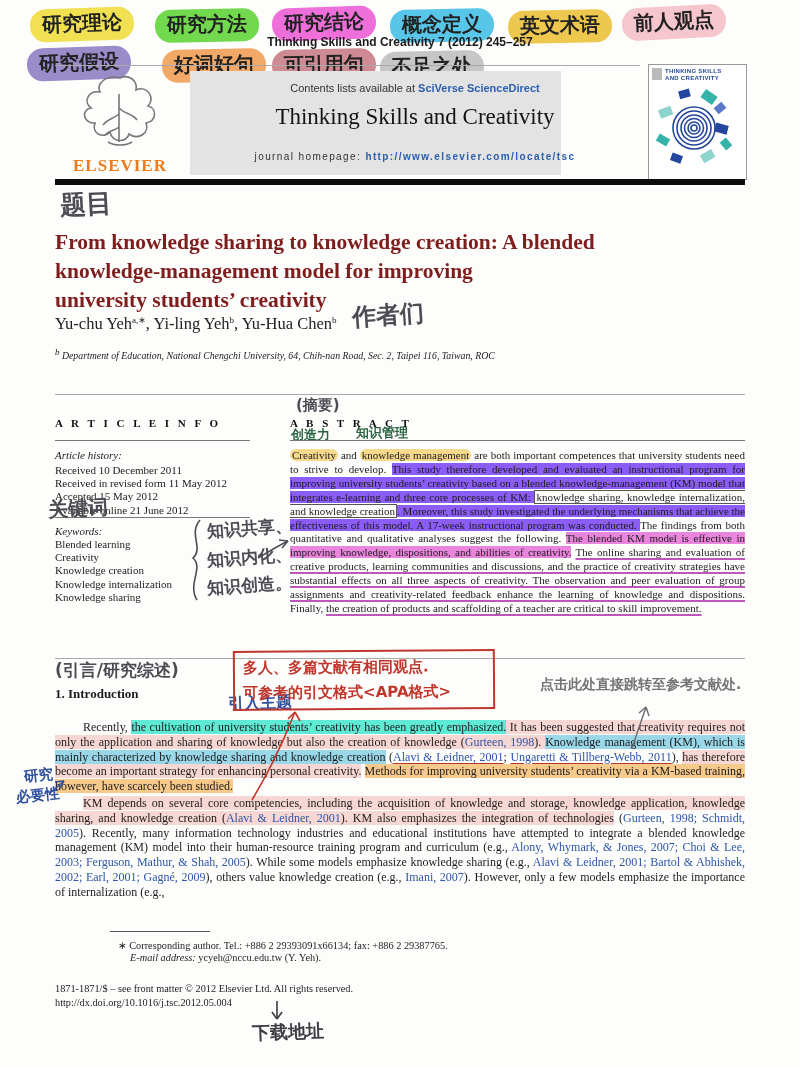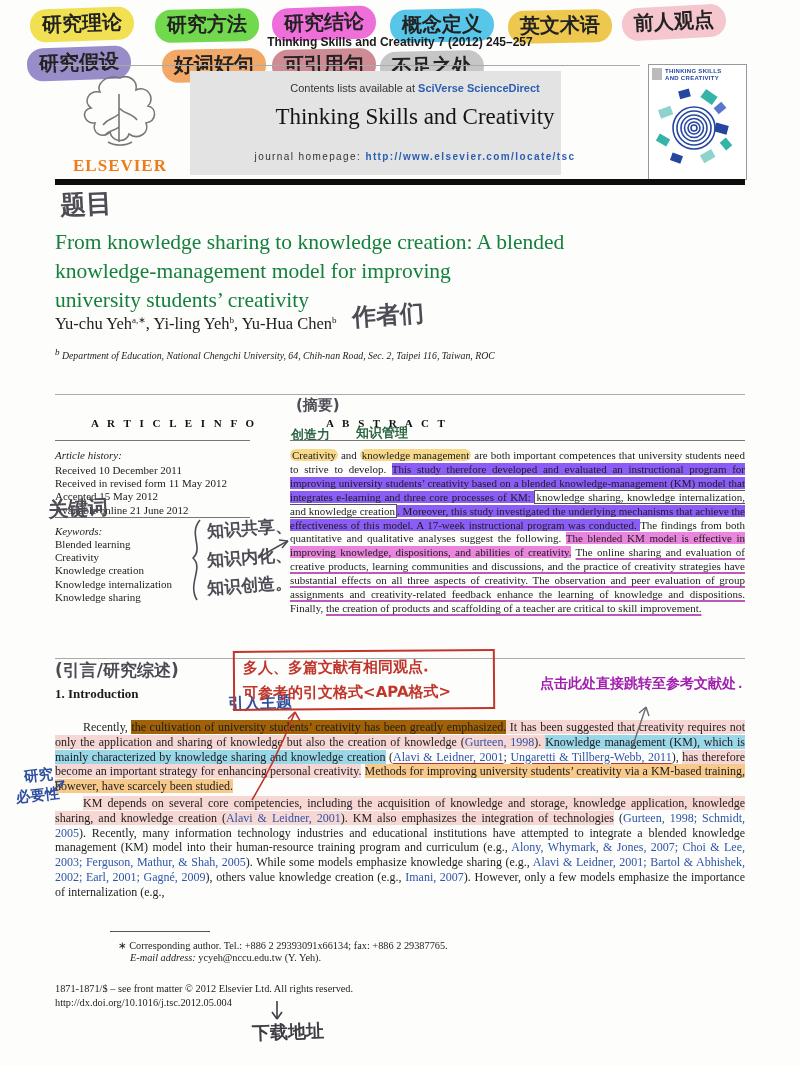--- a/index.html
+++ b/index.html
@@ -13,32 +13,32 @@
   .hw-orange{color:#14532d;opacity:.9;}
   
   .blob{position:absolute;padding:2px 12px 4px;border-radius:16px;font-family:"DejaVu Sans",sans-serif;
         font-weight:bold;font-size:20px;color:#222;white-space:nowrap;}
   
   .rule{position:absolute;background:#aaaaaa;height:1px;}
   .graybox{position:absolute;background:#e3e3e3;}
   .sans{font-family:"Liberation Sans",sans-serif;}
   .link{color:#2b5fb0;}
   
-  .secHead{font-size:11px;font-weight:bold;letter-spacing:3px;color:#111;margin-left:36px;}
+  .secHead{font-size:11px;font-weight:bold;letter-spacing:3px;color:#111;}
   .small{font-size:11px;line-height:13.2px;}
   .ital{font-style:italic;}
   .bodytxt{font-size:12px;line-height:14.8px;text-align:justify;}
   .abstxt{font-size:11px;line-height:13.9px;text-align:justify;}
   
   .hl-yellow{background:#f7d98b;border-radius:6px;padding:0 2px;}
   .hl-green{background:#8b5cf6;}
   .boxed{border:1.5px solid #555;padding:0 1px;}
   .hl-magenta{background:#e985dd;}
   .ul-magenta{text-decoration:underline;text-decoration-color:#bf57ba;text-decoration-thickness:1.5px;text-underline-offset:2px;}
-  .hl-rose{background:#a16207;}
+  .hl-rose{background:#5eead4;}
   .hl-pinklight{background:#f7d7d4;}
   .hl-cyan{background:#9ad7e9;}
   .hl-orange{background:#f7c98b;}
   .cite{color:#2d55a8;}
   .ul-red{text-decoration:underline;text-decoration-color:#b5382d;text-decoration-thickness:1.5px;text-underline-offset:2px;}
   sup{font-size:9px;}
   .redbox{position:absolute;border:2px solid #c0362b;transform:rotate(-.4deg);padding:3px 8px;}
   .covertitle{font-family:"Liberation Sans",sans-serif;font-weight:bold;color:#24469e;font-size:6px;line-height:7px;letter-spacing:.3px;}
 </style>
 </head>
@@ -110,21 +110,21 @@
           <circle cx="45" cy="46" r="6"></circle>
           <circle cx="45" cy="46" r="3"></circle>
       </g>
     </svg>
   </div>
 
   <div class="abs" style="left:55px;top:179px;width:690px;height:6px;background:#0d0d0d;"></div>
 
   <div class="abs hw" style="left:60px;top:190px;font-size:26px;transform:rotate(-3deg);">题目</div>
 
-  <div class="abs" style="left:55px;top:228px;font-size:21.5px;line-height:29px;color:#15803d;">
+  <div class="abs" style="left:55px;top:228px;font-size:21.5px;line-height:29px;color:#7f1d1d;font-weight:bold;">
       <div>From knowledge sharing to knowledge creation: A blended</div>
       <div>knowledge-management model for improving</div>
       <div>university students’ creativity</div>
     </div>
 
   <div class="abs" style="left:55px;top:314px;font-size:16.5px;color:#222;" id="authors"><span>Yu-chu Yeh</span><sup>a,∗</sup>, <span>Yi-ling Yeh</span><sup>b</sup>, <span>Yu-Hua Chen</span><sup>b</sup></div>
   <div class="abs hw" style="left:352px;top:302px;font-size:24px;transform:rotate(-4deg);">作者们</div>
 
   <div class="abs ital" style="left:55px;top:346px;width:690px;font-size:9.8px;line-height:13px;color:#222;">
       <div><sup>b</sup> Department of Education, National Chengchi University, 64, Chih-nan Road, Sec. 2, Taipei 116, Taiwan, ROC</div>
@@ -169,21 +169,21 @@
 
   <div class="abs hw" style="left:55px;top:661px;font-size:17px;">(引言/研究综述)</div>
   <div class="abs" style="left:55px;top:686px;font-size:13px;font-weight:bold;">1.  Introduction</div>
   <div class="abs hw hw-blue" style="left:228px;top:694px;font-size:16px;transform:rotate(-2deg);">引入主题</div>
 
   <div class="redbox hw hw-red" style="left:233px;top:650px;width:242px;font-size:15px;line-height:25px;">
     <div>多人、多篇文献有相同观点.</div>
     <div>可参考的引文格式&lt;APA格式&gt;</div>
   </div>
 
-  <div class="abs hw" style="left:540px;top:677px;font-size:14px;font-weight:normal;color:#a21caf;font-weight:bold;font-family:Liberation Mono, monospace;">点击此处直接跳转至参考文献处.</div>
+  <div class="abs hw" style="left:540px;top:677px;font-size:14px;font-weight:normal;color:#737373;font-weight:bold;">点击此处直接跳转至参考文献处.</div>
 
   <div class="abs bodytxt" style="left:55px;top:720px;width:690px;text-indent:28px;"><span>Recently, </span><span class="hl-rose">the cultivation of university students’ creativity has been greatly emphasized.</span><span class="hl-pinklight"> It has been suggested that creativity requires not only the application and sharing of knowledge but also the creation of knowledge (</span><span class="cite hl-pinklight">Gurteen, 1998</span><span class="hl-pinklight">). </span><span class="hl-cyan">Knowledge management (KM), which is mainly characterized by knowledge sharing and knowledge creation</span><span> (</span><span class="cite ul-red">Alavi &amp; Leidner, 2001</span><span>; </span><span class="cite ul-red">Ungaretti &amp; Tillberg-Webb, 2011</span><span>), </span><span class="hl-pinklight">has therefore become an important strategy for enhancing personal creativity.</span><span> </span><span class="hl-orange">Methods for improving university students’ creativity via a KM-based training, however, have scarcely been studied.</span></div>
   <div class="abs bodytxt" style="left:55px;top:796px;width:690px;text-indent:28px;"><span class="hl-pinklight">KM depends on several core competencies, including the acquisition of knowledge and storage, knowledge application, knowledge sharing, and knowledge creation (</span><span class="cite hl-pinklight">Alavi &amp; Leidner, 2001</span><span class="hl-pinklight">). </span><span class="hl-pinklight">KM also emphasizes the integration of technologies</span><span> (</span><span class="cite">Gurteen, 1998; Schmidt, 2005</span><span>). Recently, many information technology industries and educational institutions have attempted to integrate a blended knowledge management (KM) model into their human-resource training program and curriculum (e.g., </span><span class="cite">Alony, Whymark, &amp; Jones, 2007; Choi &amp; Lee, 2003; Ferguson, Mathur, &amp; Shah, 2005</span><span>). While some models emphasize knowledge sharing (e.g., </span><span class="cite">Alavi &amp; Leidner, 2001; Bartol &amp; Abhishek, 2002; Earl, 2001; Gagné, 2009</span><span>), others value knowledge creation (e.g., </span><span class="cite">Imani, 2007</span><span>). However, only a few models emphasize the importance of internalization (e.g.,</span></div>
 
   <div class="abs hw hw-blue" style="left:24px;top:768px;font-size:14.5px;transform:rotate(-6deg);">研究</div>
   <div class="abs hw hw-blue" style="left:16px;top:788px;font-size:14.5px;transform:rotate(-6deg);">必要性</div>
 
   <div class="rule" style="left:110px;top:931px;width:100px;background:#555;"></div>
   <div class="abs" style="left:118px;top:939px;font-size:10.3px;">∗  Corresponding author. Tel.: +886 2 29393091x66134; fax: +886 2 29387765.</div>
   <div class="abs" style="left:130px;top:952px;font-size:10.3px;">

